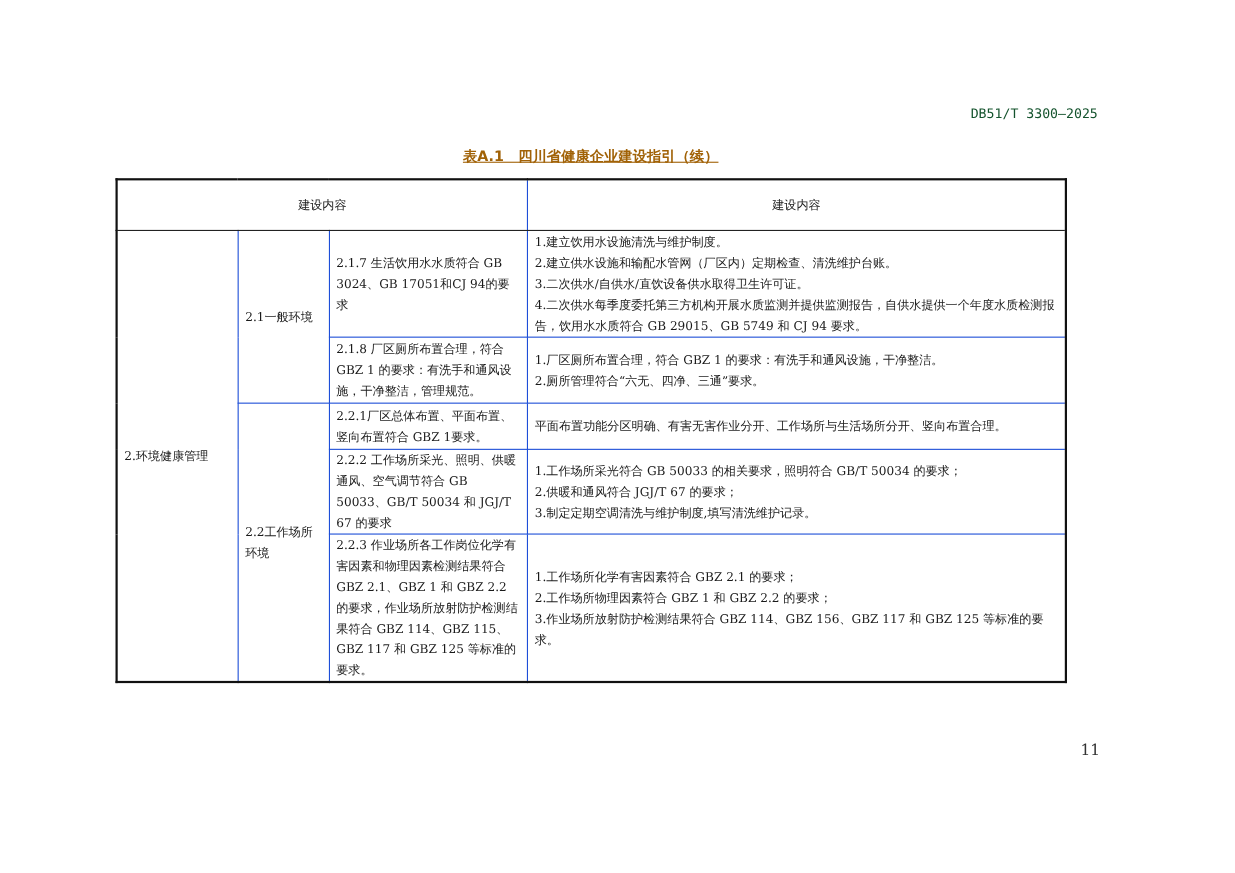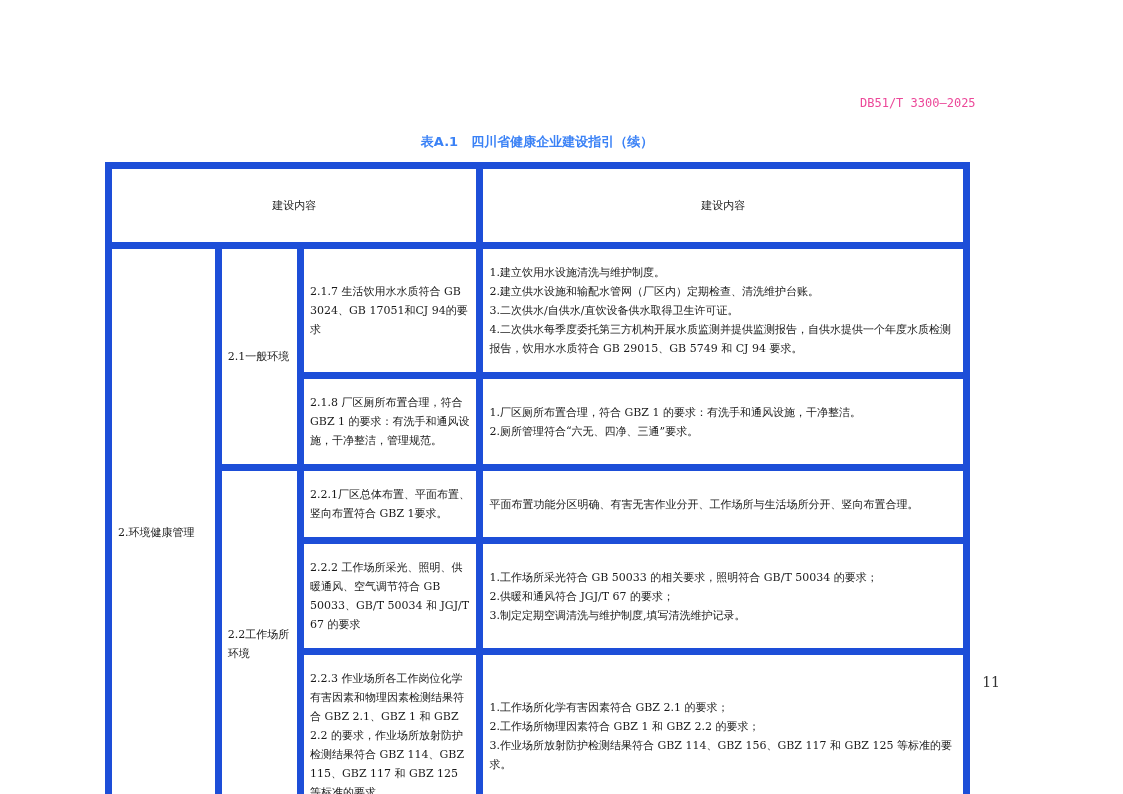--- a/index.html
+++ b/index.html
@@ -2,37 +2,37 @@
 <html><head>
 <meta charset="utf-8">
 <style>
   html, body { margin: 0; padding: 0; }
   body {
     width: 1123px; height: 794px; background: #ffffff; position: relative;
     font-family: "DejaVu Serif", "Liberation Serif", serif; color: #1a1a1a;
     overflow: hidden;
   }
   .doc-code {
-    position: absolute; left: 860px; top: 96px; width: 138px; text-align: left;
-    font-family: "DejaVu Sans Mono", "Liberation Mono", monospace; font-size: 12px; color: #ec4899;
+    position: absolute; left: 860px; top: 96px; width: 138px; text-align: right;
+    font-family: "DejaVu Sans Mono", "Liberation Mono", monospace; font-size: 12px; color: #14532d;
   }
   .table-title {
     position: absolute; left: 105px; top: 133px; width: 864px; text-align: center;
-    font-family: "DejaVu Sans", "Liberation Sans", sans-serif; font-size: 13px; font-weight: bold; color: #3b82f6;
+    font-family: "DejaVu Sans", "Liberation Sans", sans-serif; font-size: 13px; font-weight: bold; color: #a16207; text-decoration: underline;
   }
   .page-number {
     position: absolute; left: 960px; top: 674px; width: 40px; text-align: right;
     font-size: 14px; color: #333;
   }
   table.guide {
     position: absolute; left: 105px; top: 162px; width: 865px;
     border-collapse: collapse; border: 2px solid #111; table-layout: fixed;
   }
   table.guide td, table.guide th {
-    border: 7px solid #1d4ed8; font-size: 11px; line-height: 19px; padding: 14px 6px;
+    border: 1px solid #1d4ed8; font-size: 11px; line-height: 19px; padding: 0 6px;
     vertical-align: middle; font-weight: normal; text-align: left;
   }
   table.guide th {
     text-align: center; height: 45px; font-family: "DejaVu Sans", "Liberation Sans", sans-serif;
     font-size: 11px; border-bottom: 1px solid #222;
   }
   .c1 { width: 104px; }
   .c2 { width: 78px; }
   .c3 { width: 170px; }
   .c4 { width: 461px; }

